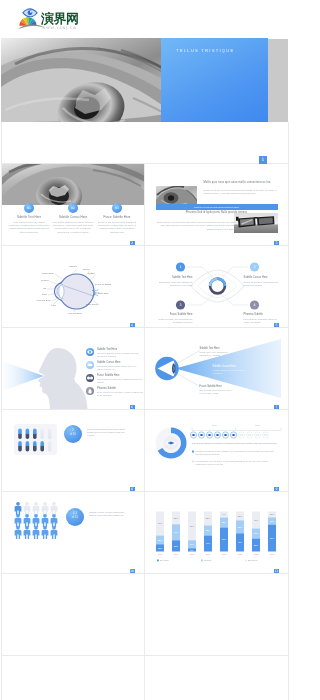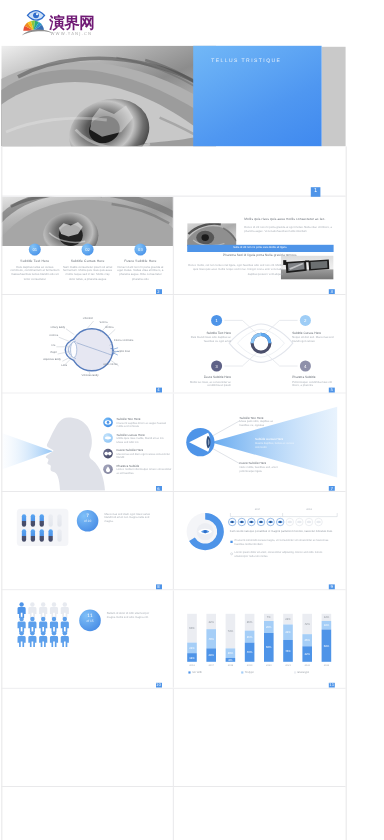--- a/index.html
+++ b/index.html
@@ -2,21 +2,21 @@
 <html><head>
 <meta charset="utf-8">
 <style>
 *{box-sizing:border-box;margin:0;padding:0}
 html,body{width:290px;height:700px;background:#fff;font-family:"Liberation Sans",sans-serif}
 .page{width:290px;height:700px;position:relative;background:#fff;overflow:hidden}
 svg{display:block}
 
 .logobar{position:absolute;left:0;top:0;width:290px;height:38px}
 .logomark{position:absolute;left:18px;top:2px}
-.cn{position:absolute;left:41px;top:10px;font-size:13px;color:#701a75;font-family:"DejaVu Sans",sans-serif;font-weight:bold;letter-spacing:-0.5px}
+.cn{position:absolute;left:41px;top:10px;font-size:13px;color:#14532d;font-family:"DejaVu Sans",sans-serif;font-weight:bold;letter-spacing:-0.5px}
 .url{position:absolute;left:42px;top:26px;font-size:3.4px;color:#b0b0b0;letter-spacing:0.95px;font-family:"DejaVu Sans",sans-serif}
 
 .banner{position:absolute;left:1px;top:38px;width:287px;height:84px;overflow:hidden;background:#fff}
 .bimg{position:absolute;left:0;top:0}
 .graybox{position:absolute;left:267px;top:1px;width:21px;height:83px;background:#c9c9c9}
 .bluebox{position:absolute;left:160px;top:0px;width:107px;height:84px;background:linear-gradient(152deg,#72b8f7 0%,#4f97f1 62%,#3f89ef 100%)}
 .bluebox .ttl{position:absolute;left:15px;top:10px;color:#e7f1fc;font-size:4.2px;letter-spacing:1.2px}
 
 .grid{position:absolute;left:1px;top:163px;width:287px}
 .row{display:flex;height:81px}

